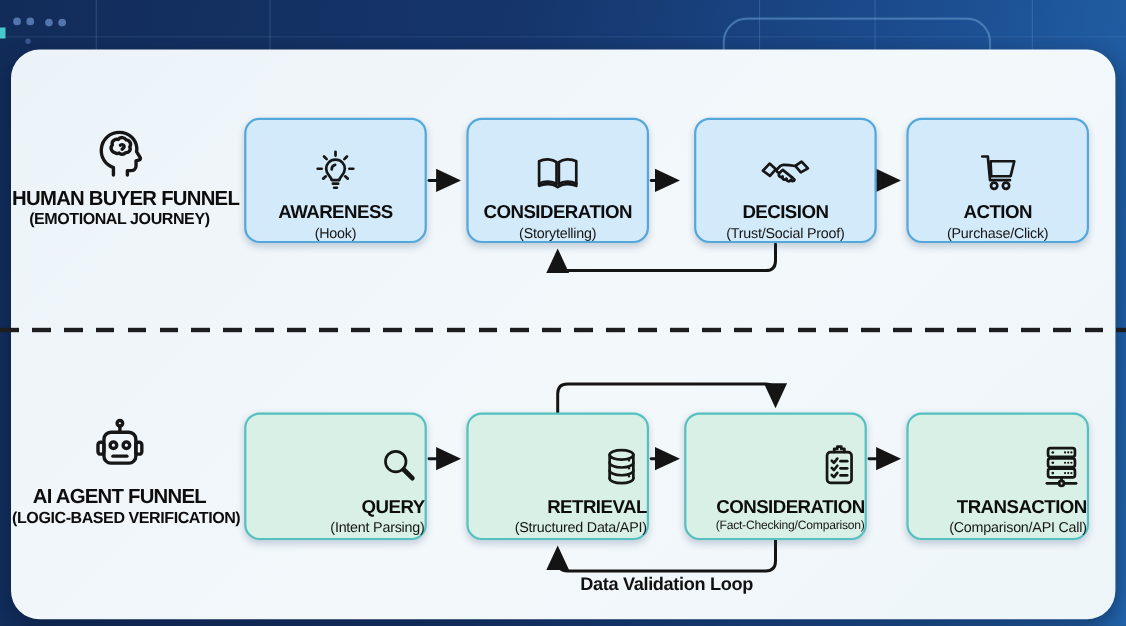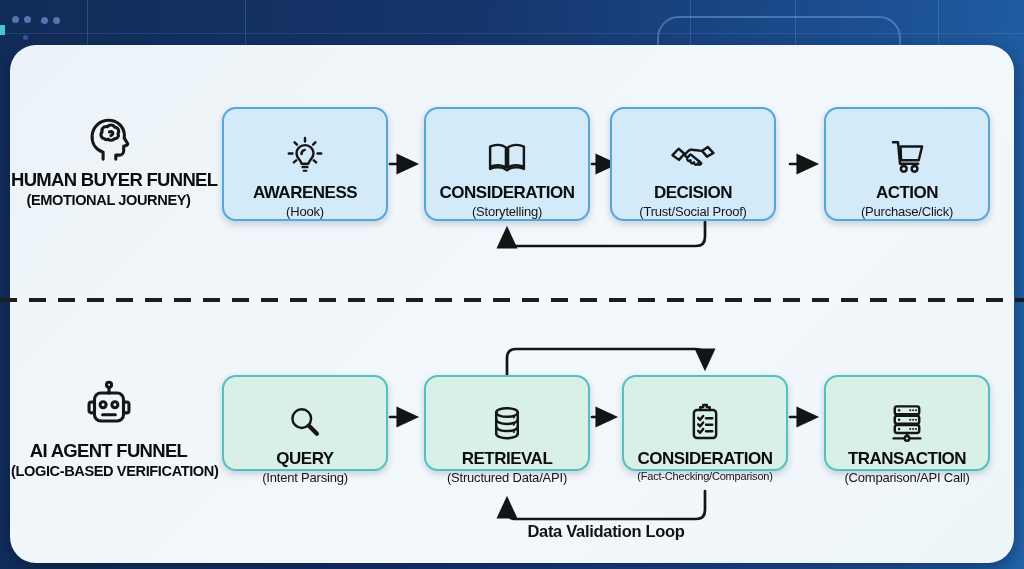--- a/index.html
+++ b/index.html
@@ -37,21 +37,21 @@
     position:absolute;width:166px;height:114px;border-radius:14px;border:2.5px solid;z-index:2;
     display:flex;flex-direction:column;align-items:center;padding-top:24px;box-sizing:border-box;
     box-shadow:0 3px 7px rgba(30,60,100,.22);
   }
   .stage.human{background:#d3eafa;border-color:#54a7da;}
   .stage.agent{background:#d9f0e6;border-color:#54c1c0;}
   .stage .st-icon{height:48px;display:flex;align-items:center;justify-content:center;}
   .stage .st-title{font-size:17px;font-weight:700;letter-spacing:-0.5px;color:#0d0d0d;margin-top:2px;white-space:nowrap;}
   .stage .st-sub{font-size:13px;color:#161616;margin-top:1px;white-space:nowrap;letter-spacing:-0.2px;}
   .stage .st-sub.tight{font-size:11px;}
-  .stage.b2{height:96px;}
+  .stage.b2{height:116px;align-items:flex-end;}
   
   #connectors{position:absolute;left:0;top:0;z-index:1;pointer-events:none;}
   .loop-label{position:absolute;text-align:center;font-size:16.5px;font-weight:600;color:#111;z-index:2;letter-spacing:-0.3px;}
   svg.icon{stroke:#161616;fill:none;stroke-width:3.4;stroke-linecap:round;stroke-linejoin:round;}
   svg.icon .fill{fill:#161616;stroke:none;}
 </style>
 </head>
 <body>
 
 <div id="canvas">
@@ -109,21 +109,21 @@
         <svg class="icon" width="46" height="46" viewBox="0 0 64 64">
           <path d="M8.5 17.5 C15.5 14 25 14.3 30.5 18.6 L30.5 46.5 C25 42.6 15.5 42.3 8.5 45.8 Z"></path>
           <path d="M55.5 17.5 C48.5 14 39 14.3 33.5 18.6 L33.5 46.5 C39 42.6 48.5 42.3 55.5 45.8 Z"></path>
           <path d="M8.5 45.8 L8.5 48.6 C15.5 45.4 25 45.7 30.5 49.3 L32 50.4 L33.5 49.3 C39 45.7 48.5 45.4 55.5 48.6 L55.5 45.8"></path>
         </svg>
       </div>
       <div class="st-title">CONSIDERATION</div>
       <div class="st-sub">(Storytelling)</div>
     </div>
 
-    <div class="stage human" style="left:600px;top:62px">
+    <div class="stage human" style="left:621px;top:62px">
       <div class="st-icon">
         <svg class="icon" width="50" height="46" viewBox="0 0 64 64">
           <path d="M3.5 29.5 L12 20.5 L20 27.5 L12.5 36 Z"></path>
           <path d="M60.5 26.5 L52.5 18 L44.5 23.5 L51.5 31.5 Z"></path>
           <path d="M44.5 23.5 L36.5 22.5 L30 22 C28.3 21.9 26.8 22.5 25.6 23.6 L21.8 27.2 C20.7 28.3 20.7 30 21.8 31.1 C22.9 32.2 24.7 32.2 25.8 31.1 L28.6 28.4 L40.4 37.9"></path>
           <path d="M24.2 33.2 C22.6 36 25.6 38.6 28.2 36.9"></path>
           <path d="M28.4 36.9 C27.4 39.9 30.8 42 33.2 39.8"></path>
           <path d="M33.4 39.6 C33 42.6 36.8 44 38.6 41.5"></path>
           <path d="M38.8 41.2 C39.4 43.4 42.6 43.3 43.6 40.9 L40.4 37.9"></path>
         </svg>

